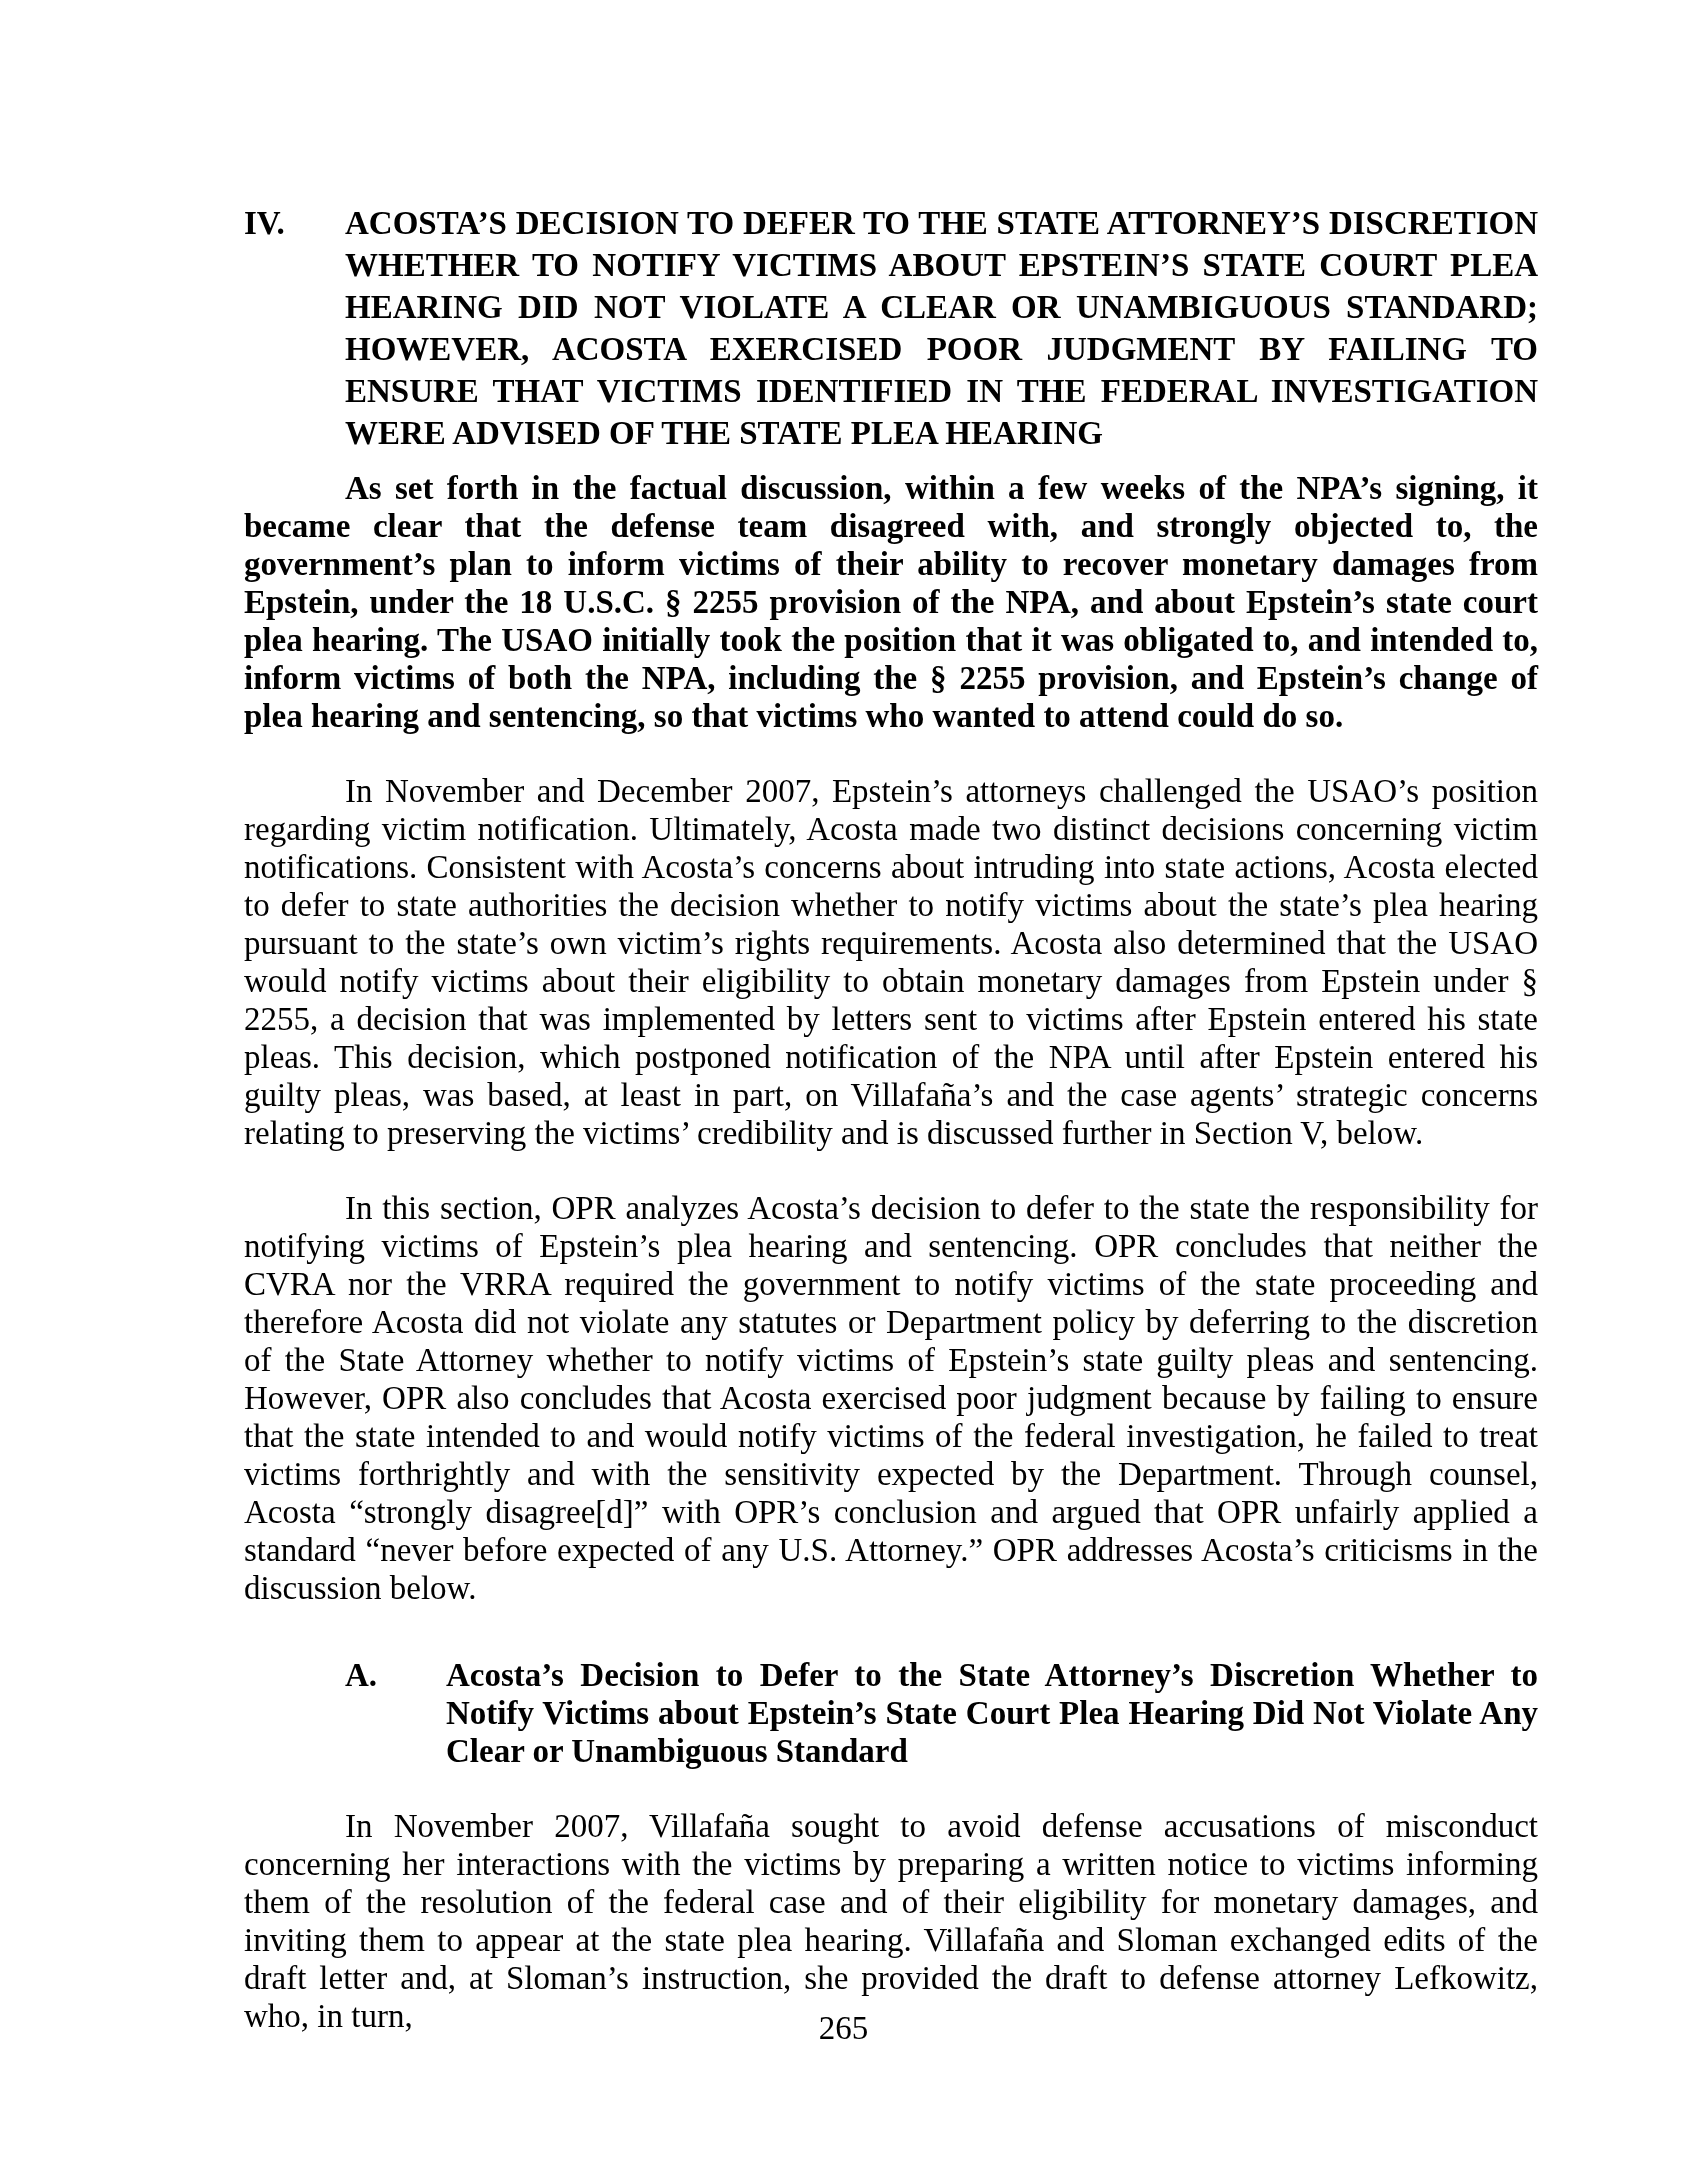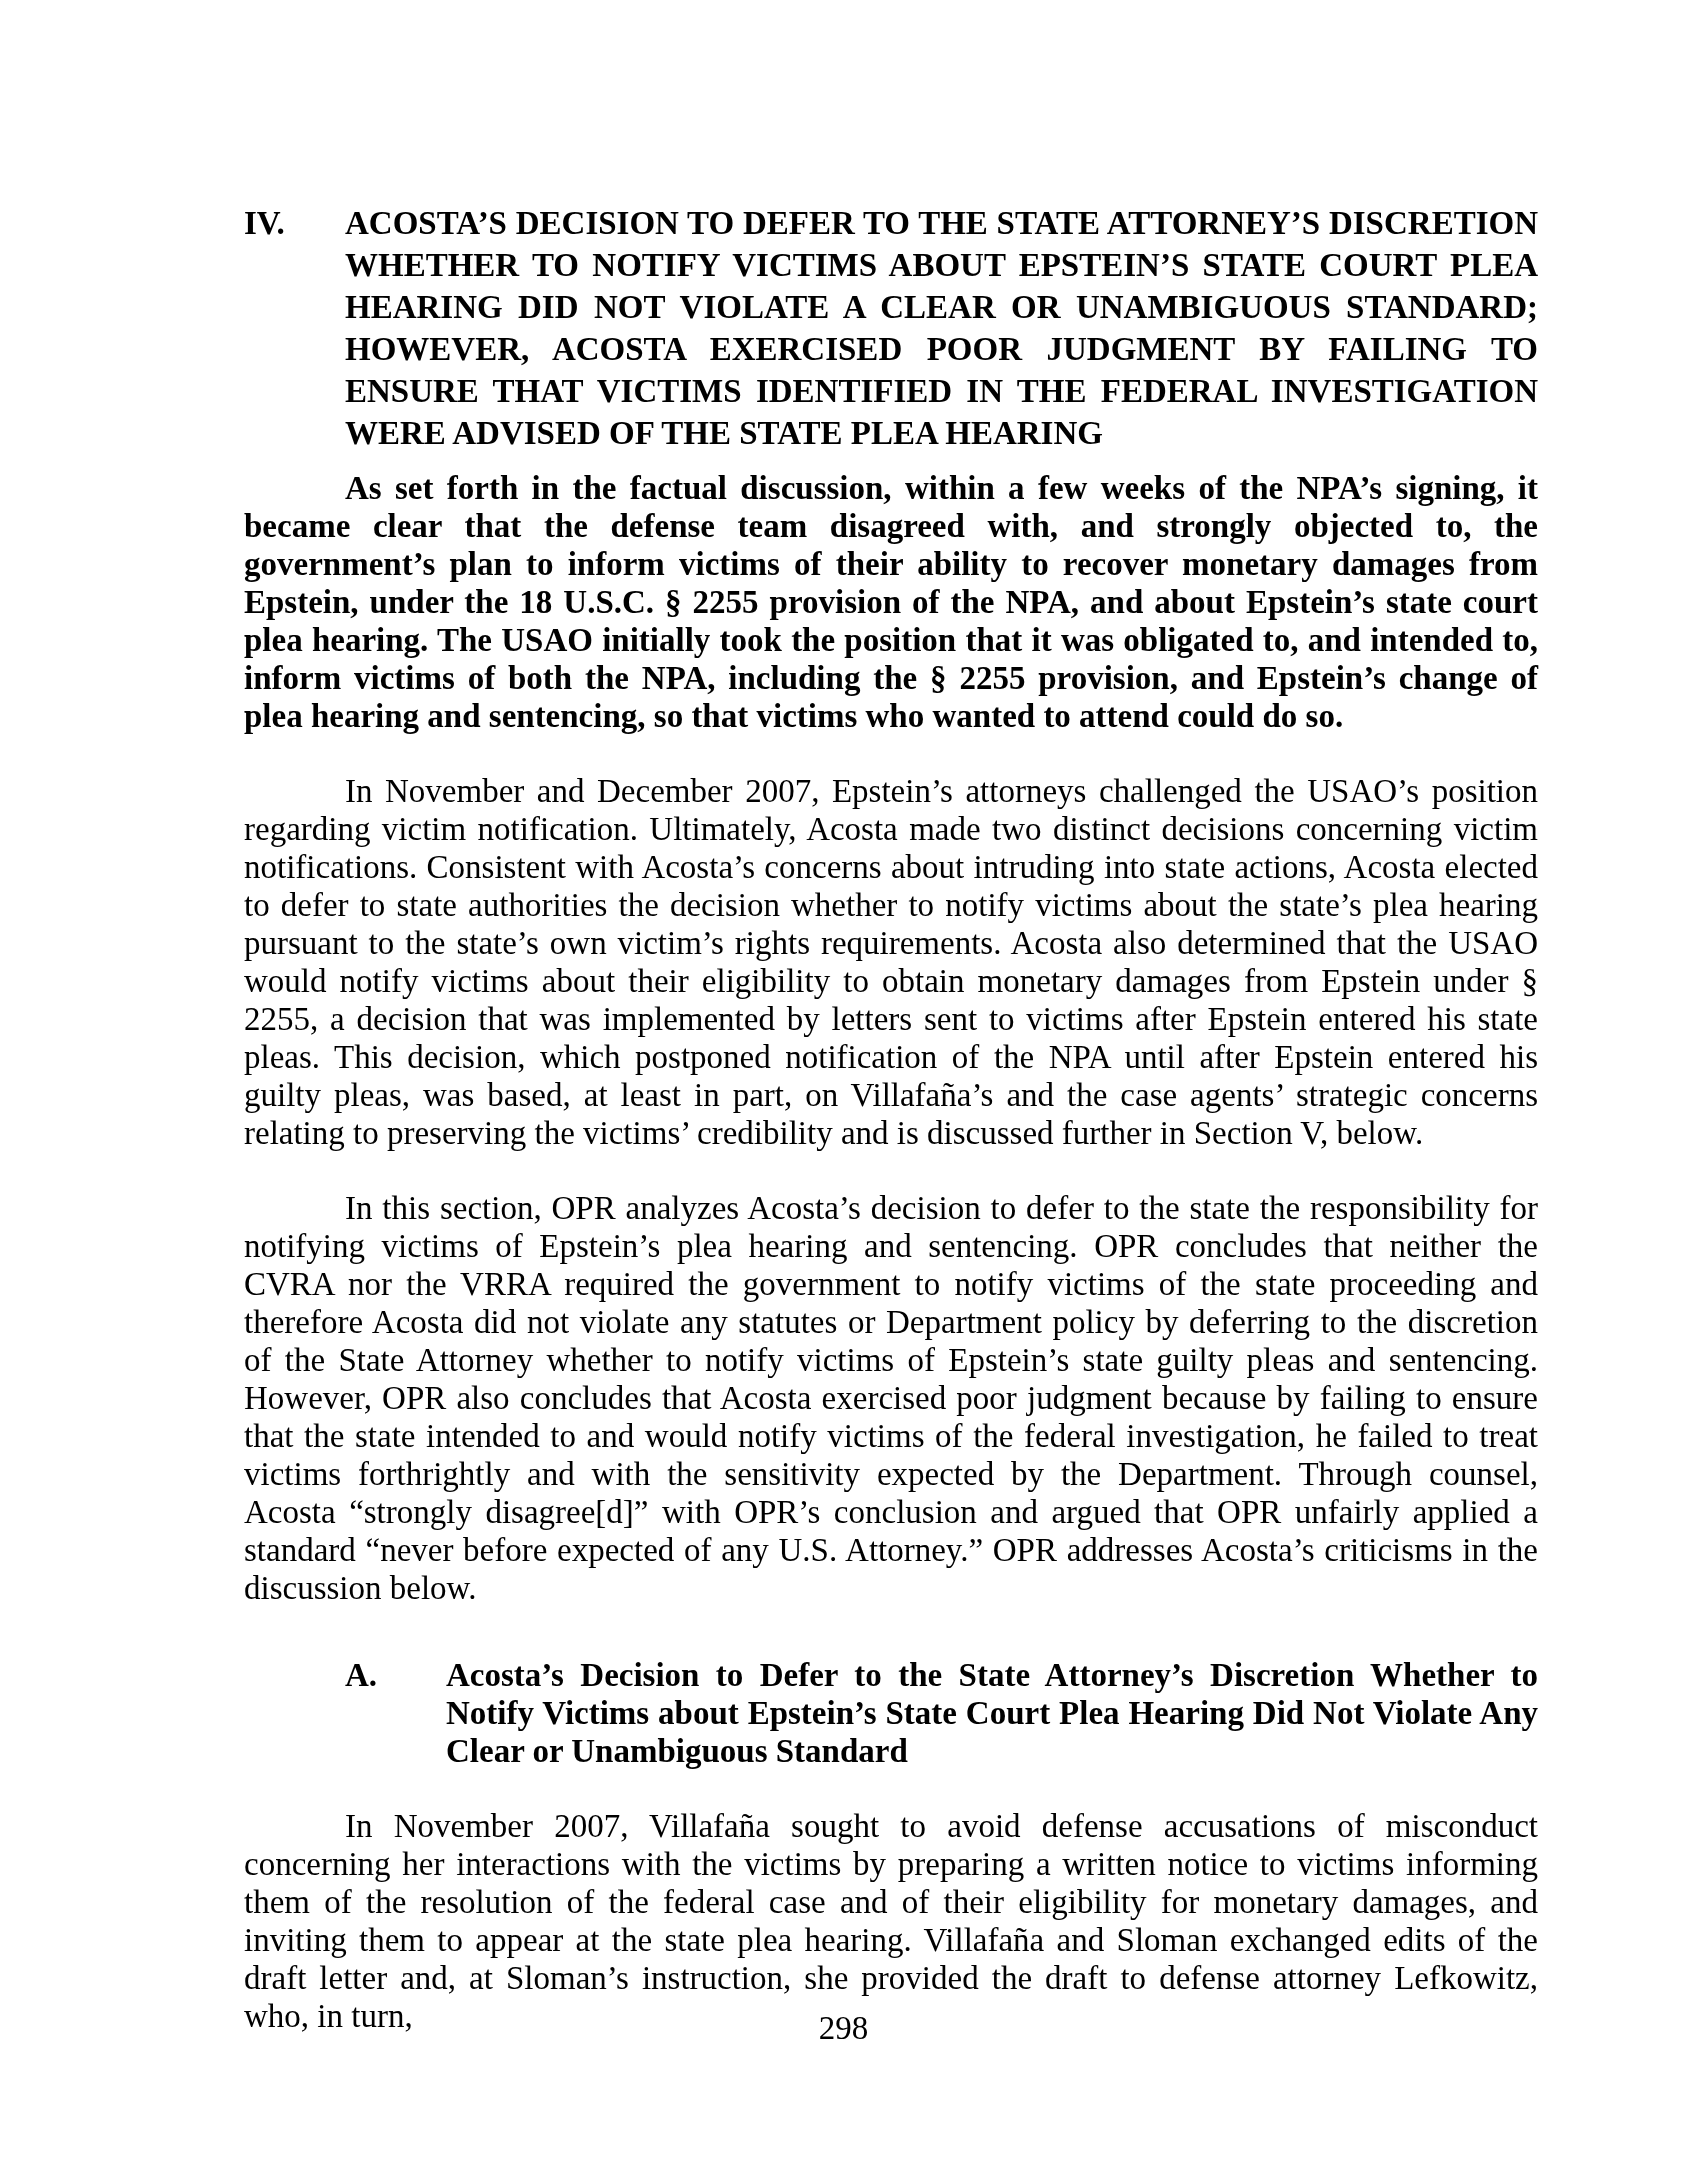--- a/index.html
+++ b/index.html
@@ -90,15 +90,15 @@
 
     <div class="subsection-heading">
       <span class="label">A.</span>
       <span class="title">Acosta’s Decision to Defer to the State Attorney’s Discretion Whether to Notify Victims about Epstein’s State Court Plea Hearing Did Not Violate Any Clear or Unambiguous Standard</span>
     </div>
 
     <p class="par">In November 2007, Villafaña sought to avoid defense accusations of misconduct concerning her interactions with the victims by preparing a written notice to victims informing them of the resolution of the federal case and of their eligibility for monetary damages, and inviting them to appear at the state plea hearing.  Villafaña and Sloman exchanged edits of the draft letter and, at Sloman’s instruction, she provided the draft to defense attorney Lefkowitz, who, in turn,</p>
 
   </div>
 
-  <div class="page-number">298</div>
+  <div class="page-number">265</div>
 </div>
 
 
 </body></html>

